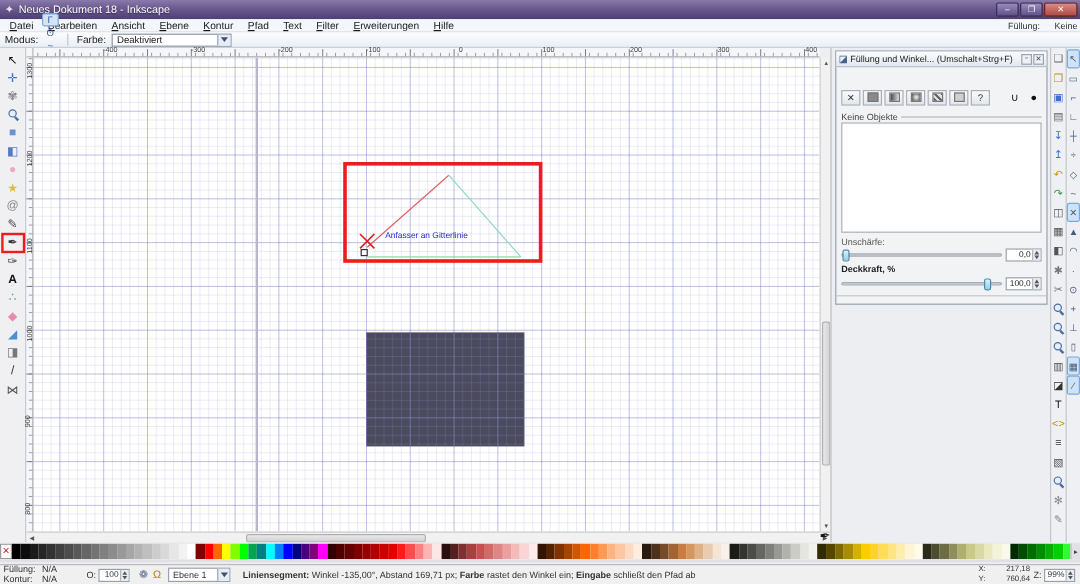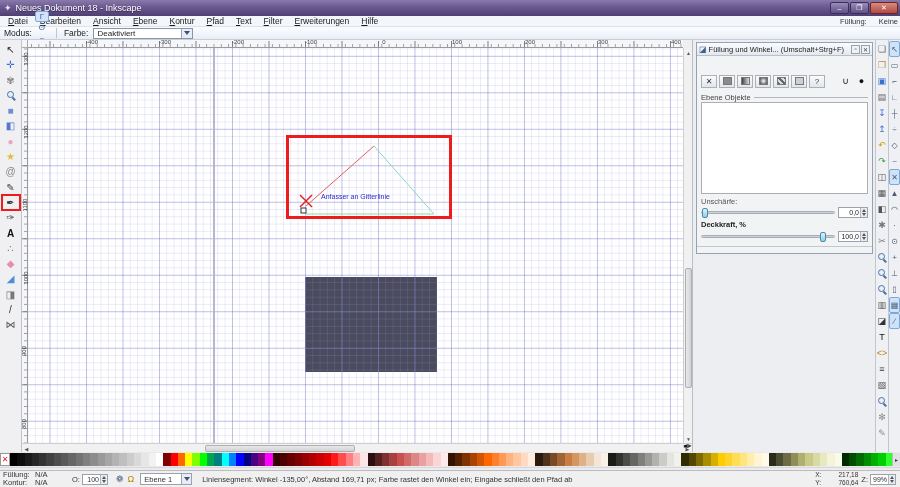--- a/index.html
+++ b/index.html
@@ -154,21 +154,21 @@
   #sb-style{width:72px;padding-left:3px;line-height:8px}
   #sb-style .r{display:flex}
   #sb-style .l{width:32px}
   #sb-opacity{display:flex;align-items:center;gap:2px;margin-right:6px}
   #sb-opacity .spin{width:26px}
   .sb-icon{font-size:9px;margin:0 2px}
   #layer-combo{display:flex;align-items:center;width:52px;height:12px;background:#fff;border:1px solid #9aa2ae;margin:0 4px}
   #layer-combo .val{flex:1;padding-left:3px;font-size:7.5px;white-space:nowrap}
   #layer-combo .dd{width:10px;height:100%;background:#e6edf8;border-left:1px solid #9aa6b8;display:flex;align-items:center;justify-content:center}
   #sb-msg{flex:1;padding-left:6px;white-space:nowrap;overflow:hidden;font-size:7.5px}
-  #sb-msg b{font-weight:normal}
+  #sb-msg b{font-weight:bold}
   #sb-coords{width:46px;line-height:8px;font-size:6.5px;text-align:left}
   #sb-coords .cr{display:flex;justify-content:space-between;padding-right:3px}
   #sb-zoom{display:flex;align-items:center;gap:2px;padding-right:4px}
   #sb-zoom .spin{width:26px}
 </style>
 </head>
 <body>
 
 <div id="titlebar">
   <span class="win-icon">✦</span>
@@ -326,21 +326,21 @@
         <span class="ftbtn">
           <span class="pv swa"></span>
         </span>
         <span class="ftbtn">?</span>
         <span class="" id="fillrule">
           <span class="frbtn">∪</span>
           <span class="frbtn">●</span>
         </span>
       </div>
     <div id="grouprow">
-      <span>Ebene Objekte</span>
+      <span>Keine Objekte</span>
       <span class="gline"></span>
     </div>
     <div id="objbox"></div>
     <div id="blur-label">Unschärfe:</div>
     <div id="blur-row" class="slider-row">
       <span class="track">
           <span class="thumb" style="left:0"></span>
         </span>
       <span class="spin">
         <span class="sv">0,0</span>

